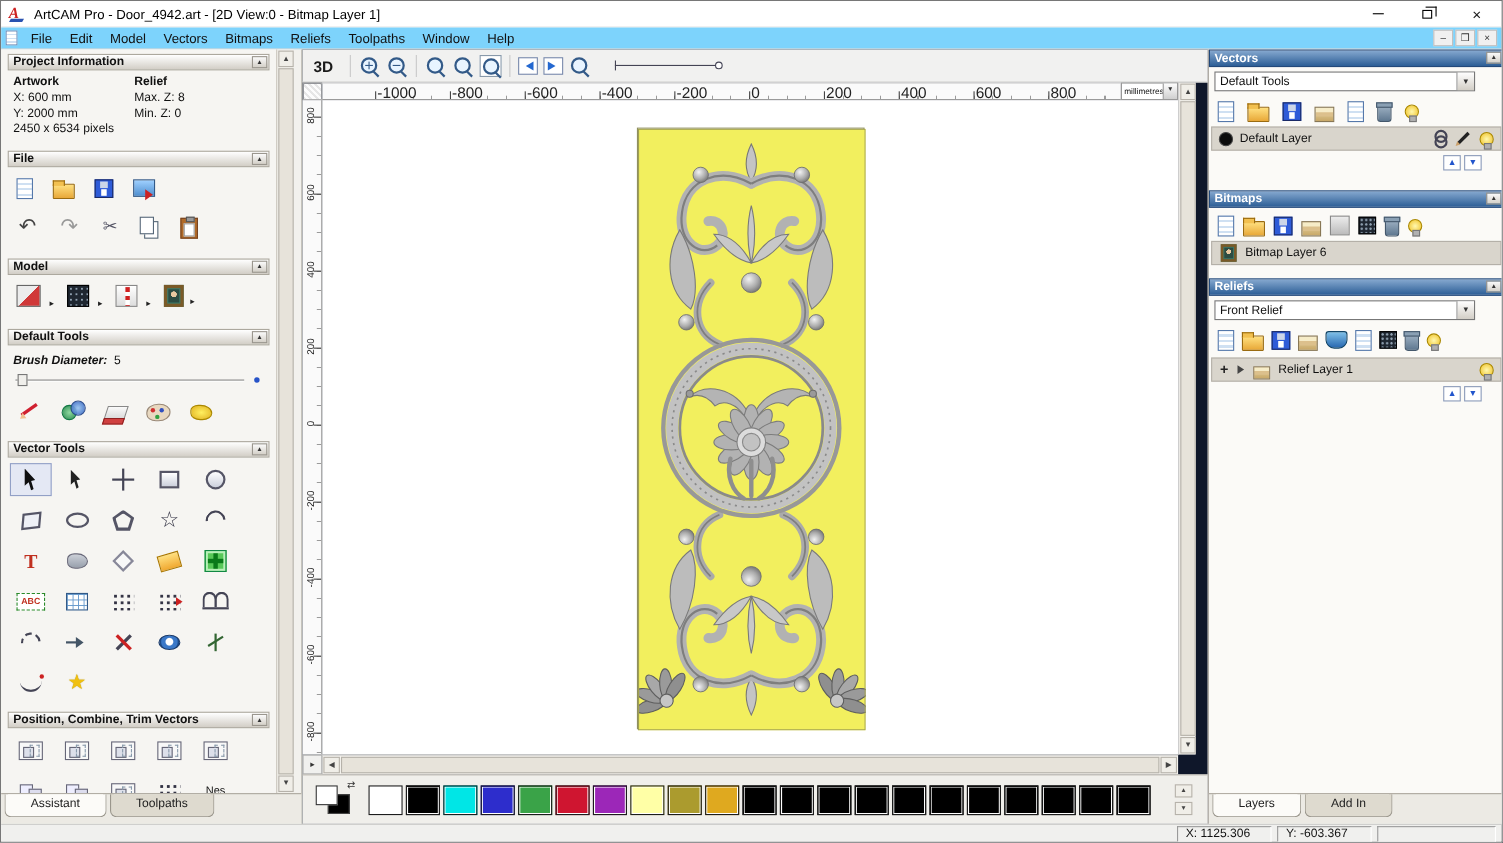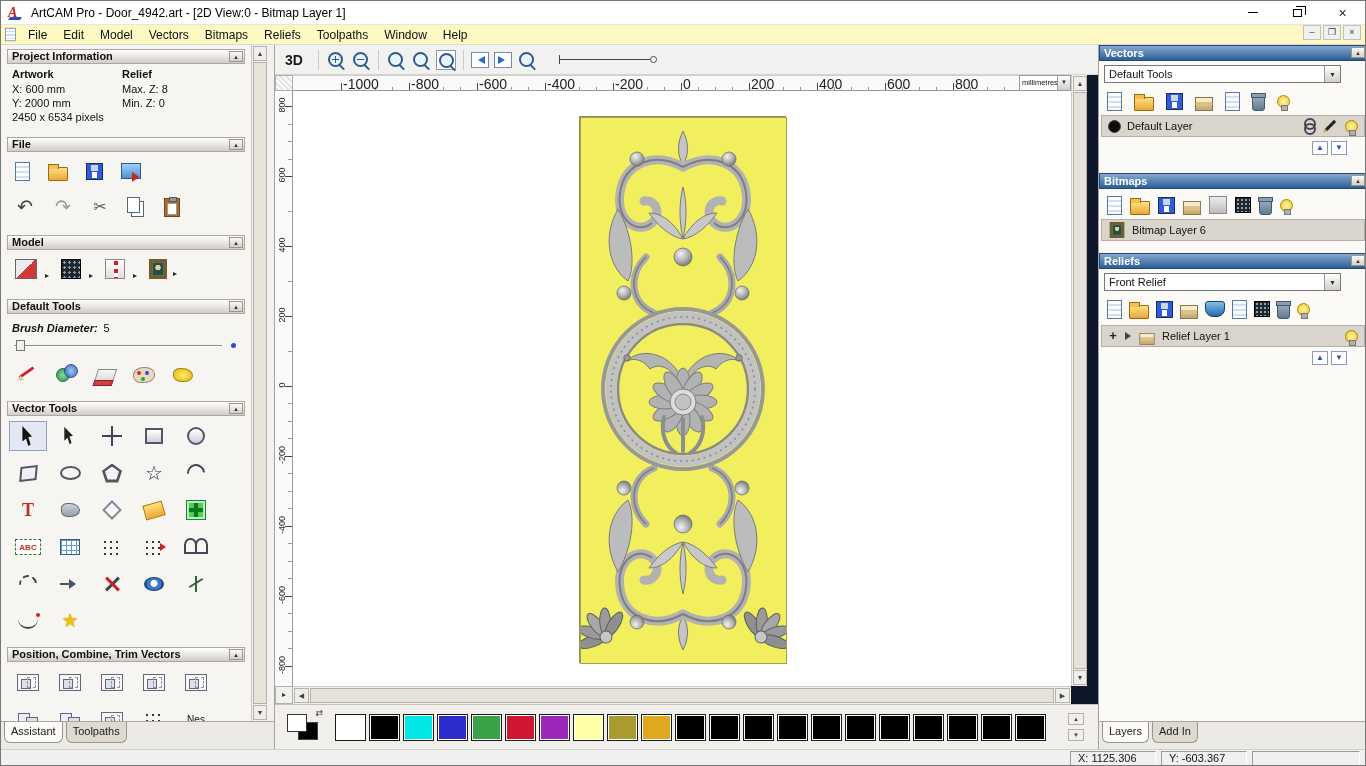--- a/index.html
+++ b/index.html
@@ -10,21 +10,21 @@
   .app-logo{width:16px;height:16px;margin:0 7px;font:italic bold 14px/16px "Liberation Serif",serif;color:#c22;position:relative}
   .app-logo::after{content:"";position:absolute;left:1px;bottom:1px;width:12px;height:3px;background:#2a52b0;transform:skewX(-30deg)}
   .title-text{font-size:12px;color:#000}
   .wbtns{margin-left:auto;display:flex;height:100%}
   .wbtn{width:45px;height:100%;display:flex;align-items:center;justify-content:center;color:#222}
   .glyph-min{width:10px;height:1px;background:#000}
   .glyph-restore{width:9px;height:8px;border:1px solid #000;position:relative;background:#fff}
   .glyph-restore::before{content:"";position:absolute;left:2px;top:-4px;width:9px;height:8px;border:1px solid #000;border-bottom:none;border-left:none}
   .glyph-close{font-size:14px;line-height:14px}
   
-  .menubar{position:absolute;left:0;top:24px;width:100%;height:20px;background:#fef9c3;border-bottom:1px solid #d8d8d8;display:flex;font-size:12px}
+  .menubar{position:absolute;left:0;top:24px;width:100%;height:20px;background:#7dd3fc;border-bottom:1px solid #d8d8d8;display:flex;align-items:center;font-size:12px}
   .menu-item{padding:0 8px;height:20px;line-height:20px;display:inline-block}
   .mdi-btns{margin-left:auto;display:flex;gap:2px;margin-right:4px}
   .mdi-btn{width:18px;height:15px;border:1px solid #c0c0c0;background:#f0f0f0;font-size:9px;line-height:13px;text-align:center;color:#333}
   
   .main{position:absolute;left:0;top:44px;width:1366px;height:704px}
   
   .left-panel{position:absolute;left:0;top:0;width:274px;height:704px;background:#f2f1ed;border-right:1px solid #a8a49c}
   .left-content{position:absolute;left:0;top:0;width:250px;height:676px;overflow:hidden;background:#f6f5f2}
   .sec-h{position:absolute;left:6px;right:6px;height:15px;background:linear-gradient(#ffffff,#d2cec6);border:1px solid #aca89e;font-weight:bold;font-size:11px;line-height:13px;padding-left:4px}
   .sec-h .up{position:absolute;right:1px;top:1px;width:14px;height:11px;background:linear-gradient(#fafafa,#d4d0c8);border:1px solid #9a968e;font-size:6px;line-height:11px;text-align:center;color:#333}
@@ -43,21 +43,21 @@
   .slider::after{content:"";position:absolute;right:-14px;top:3px;width:5px;height:5px;border-radius:50%;background:#2753c8}
   .tool-grid{position:absolute;left:8px;display:grid;grid-template-columns:repeat(5,42px);row-gap:7px}
   .tcell{width:38px;height:30px;display:flex;align-items:center;justify-content:center}
   .tcell.active{background:#e4e8f4;border:1px solid #92a0c6}
   
   .lsb{position:absolute;left:250px;top:0;width:16px;height:676px;background:#f2f0ea;border-left:1px solid #ccc8c0}
   .sbtn{position:absolute;left:1px;width:14px;height:15px;background:#f0eee8;border:1px solid #b6b2aa;font-size:7px;text-align:center;line-height:13px;color:#444}
   .lsb .thumb{position:absolute;left:1px;top:17px;bottom:17px;width:14px;background:#e7e3da;border:1px solid #b6b2aa}
   
   .tabs{position:absolute;left:0;right:0;bottom:0;height:28px;background:#eceae4;border-top:1px solid #aca89e;display:flex;align-items:flex-start;padding:0 3px;gap:3px}
-  .tab{height:21px;padding:3px 6px;font-size:11px;background:#dedacf;border:1px solid #9a968c;border-top:none;border-radius:0 0 6px 6px;color:#222}
+  .tab{height:21px;padding:3px 23px;font-size:11px;background:#dedacf;border:1px solid #9a968c;border-top:none;border-radius:0 0 6px 6px;color:#222}
   .tab.active{background:#fcfbf8}
   
   .canvas-col{position:absolute;left:274px;top:0;width:823px;height:704px;background:#0f172a}
   .view-toolbar{position:absolute;left:0;top:0;width:100%;height:30px;background:#f1f1f0;border-bottom:1px solid #d4d4d2;display:flex;align-items:center;padding-left:10px}
   .btn3d{font:bold 14px "Liberation Sans",sans-serif;color:#1a1a1a;margin-right:8px}
   .vsep{width:1px;height:20px;background:#c9c9c9;margin:0 7px}
   .vt-group{display:flex;gap:5px;align-items:center}
   .line-sample{width:92px;height:2px;border-top:1px solid #445;position:relative;margin-left:22px}
   .line-sample::before{content:"";position:absolute;left:0;top:-5px;width:1px;height:9px;background:#445}
   .line-sample::after{content:"";position:absolute;right:-6px;top:-4px;width:5px;height:5px;border:1px solid #445;border-radius:50%;background:#fff}

